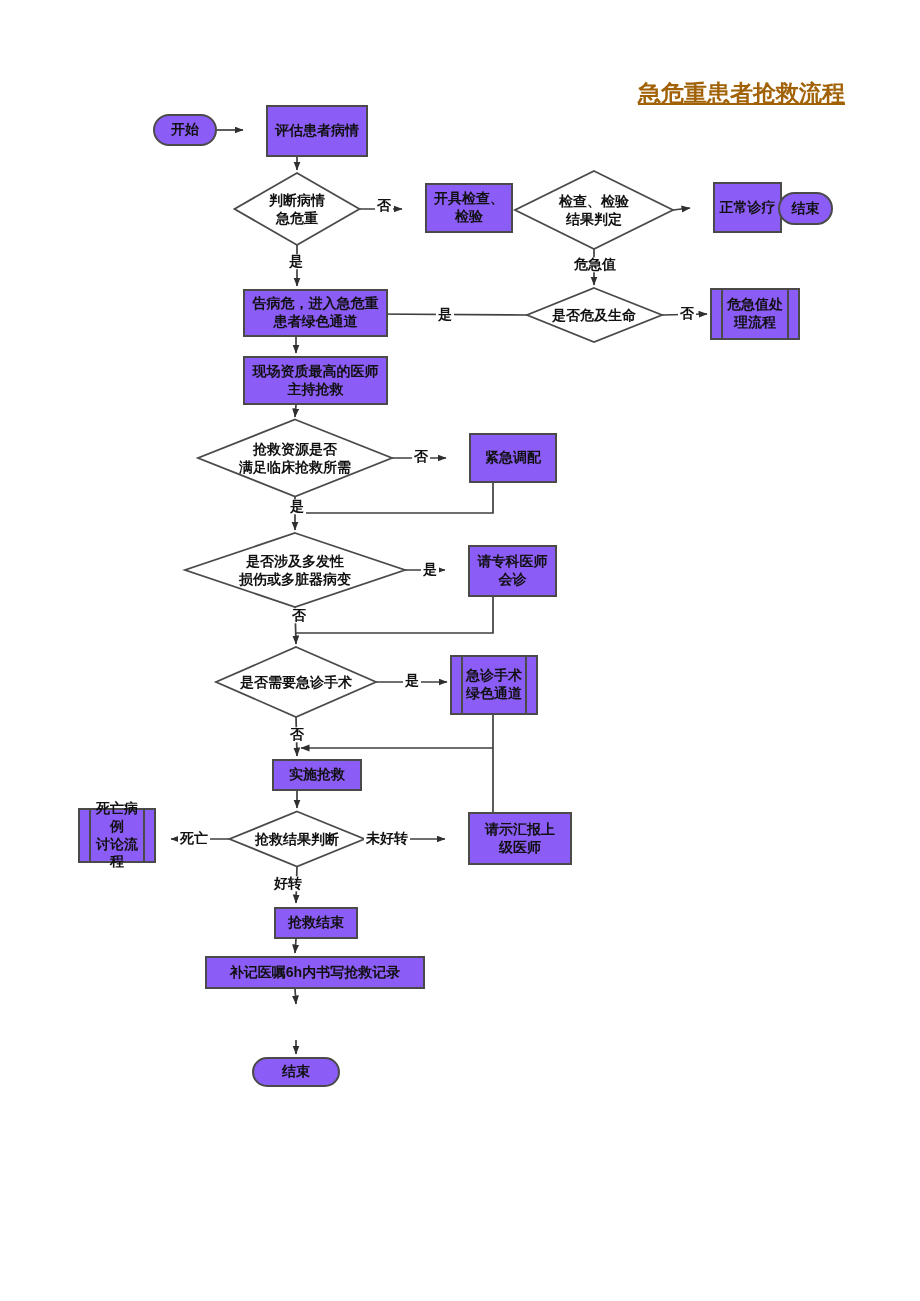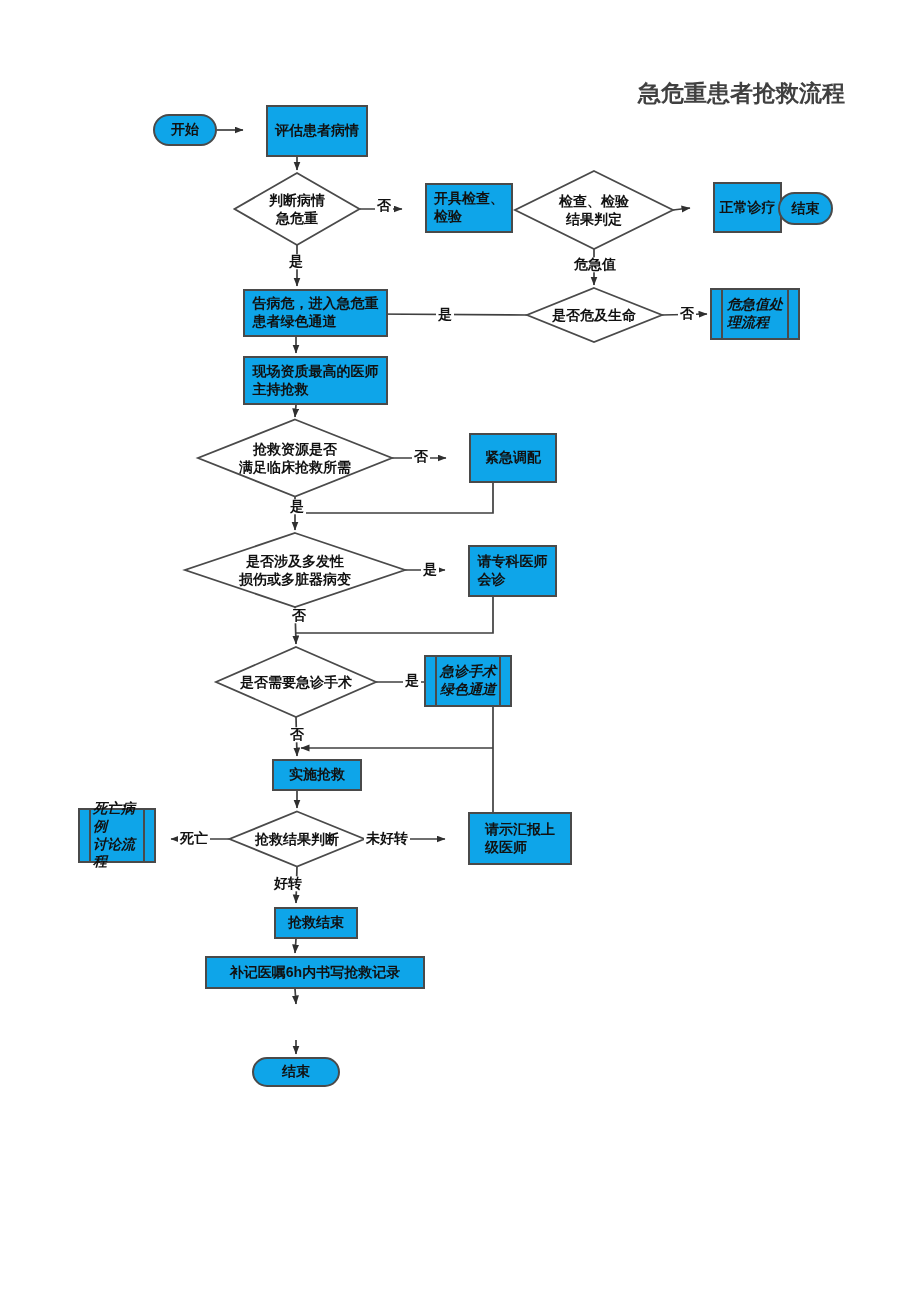--- a/index.html
+++ b/index.html
@@ -3,31 +3,31 @@
 <meta charset="utf-8">
 <style>
   html,body{margin:0;padding:0;background:#ffffff;}
   .canvas{
     position:relative;width:920px;height:1301px;background:#ffffff;overflow:hidden;
     font-family:"Liberation Sans","DejaVu Sans",sans-serif;color:#111;
   }
   .connectors{position:absolute;left:0;top:0;}
   .title{
     position:absolute;left:638px;top:78px;width:210px;
-    font-size:23px;font-weight:bold;color:#404040;letter-spacing:0px;white-space:nowrap;
+    font-size:23px;font-weight:bold;color:#a16207;letter-spacing:0px;white-space:nowrap;text-decoration:underline;
   }
   .node{
     position:absolute;display:flex;align-items:center;justify-content:center;
-    font-size:14px;font-weight:bold;line-height:1.28;
-    background:#0ea5e9;box-sizing:border-box;
+    text-align:center;font-size:14px;font-weight:bold;line-height:1.28;
+    background:#8b5cf6;box-sizing:border-box;
   }
   .nlabel{white-space:pre-line;}
   .box{border:2px solid #4a4a4a;margin-left:20px;}
   .terminator{border:2px solid #4a4a4a;border-radius:17px;}
-  .predef{border:2px solid #4a4a4a;padding:12px 13px;font-style:italic;}
+  .predef{border:2px solid #4a4a4a;padding:12px 13px;}
   .vbar{position:absolute;top:0;bottom:0;width:0;border-left:2px solid #4a4a4a;}
   .vbar-l{left:9px;}
   .vbar-r{right:9px;}
   .dtext{
     position:absolute;transform:translate(-50%,-50%);text-align:center;
     font-size:14px;font-weight:bold;line-height:1.3;white-space:pre-line;
   }
   .elabel{
     position:absolute;transform:translate(-50%,-50%);background:#ffffff;
     padding:0 2px;font-size:14px;font-weight:bold;white-space:nowrap;line-height:1.1;
@@ -128,21 +128,21 @@
 
   <div class="node box" style="left:449px;top:433px;width:88px;height:50px">
     <span class="nlabel">紧急调配</span>
   </div>
 
   <div class="node box" style="left:448px;top:545px;width:89px;height:52px">
     <span class="nlabel">请专科医师
 会诊</span>
   </div>
 
-  <div class="node predef" style="left:424px;top:655px;width:88px;height:52px">
+  <div class="node predef" style="left:450px;top:655px;width:88px;height:60px">
     <span class="vbar vbar-l"></span>
     <span class="nlabel">急诊手术
 绿色通道</span>
     <span class="vbar vbar-r"></span>
   </div>
 
   <div class="node box" style="left:252px;top:759px;width:90px;height:32px">
     <span class="nlabel">实施抢救</span>
   </div>
 

